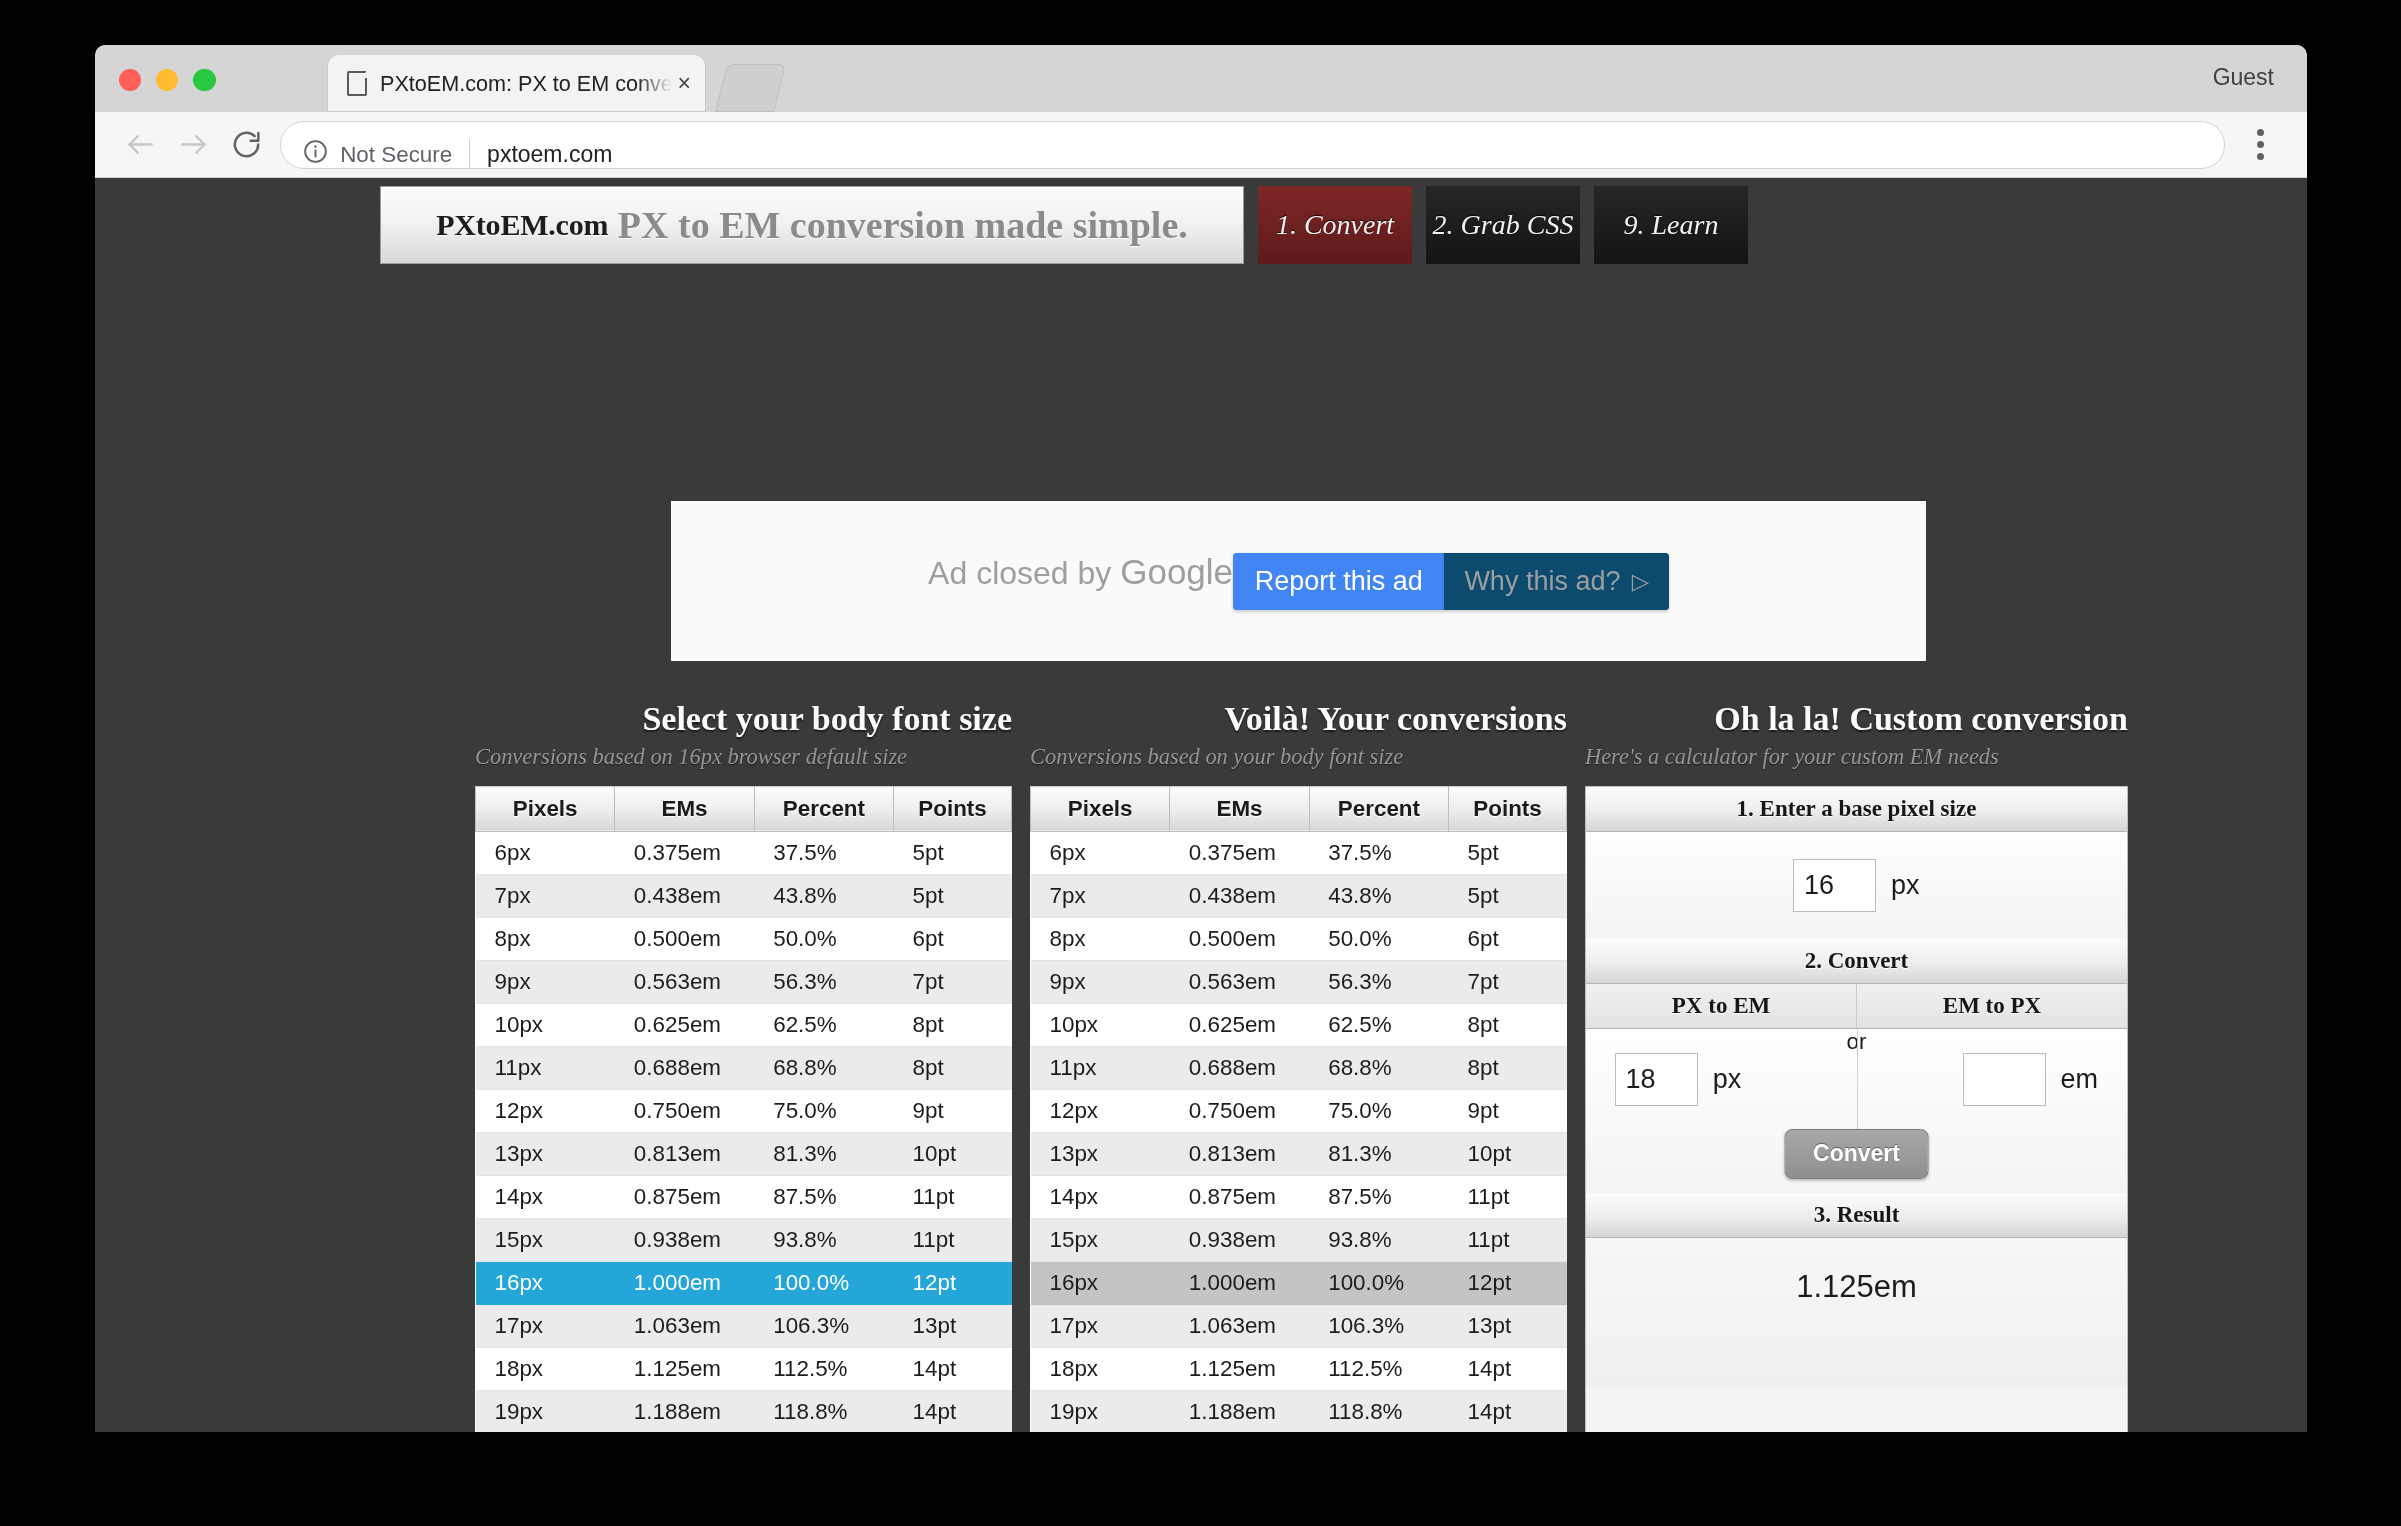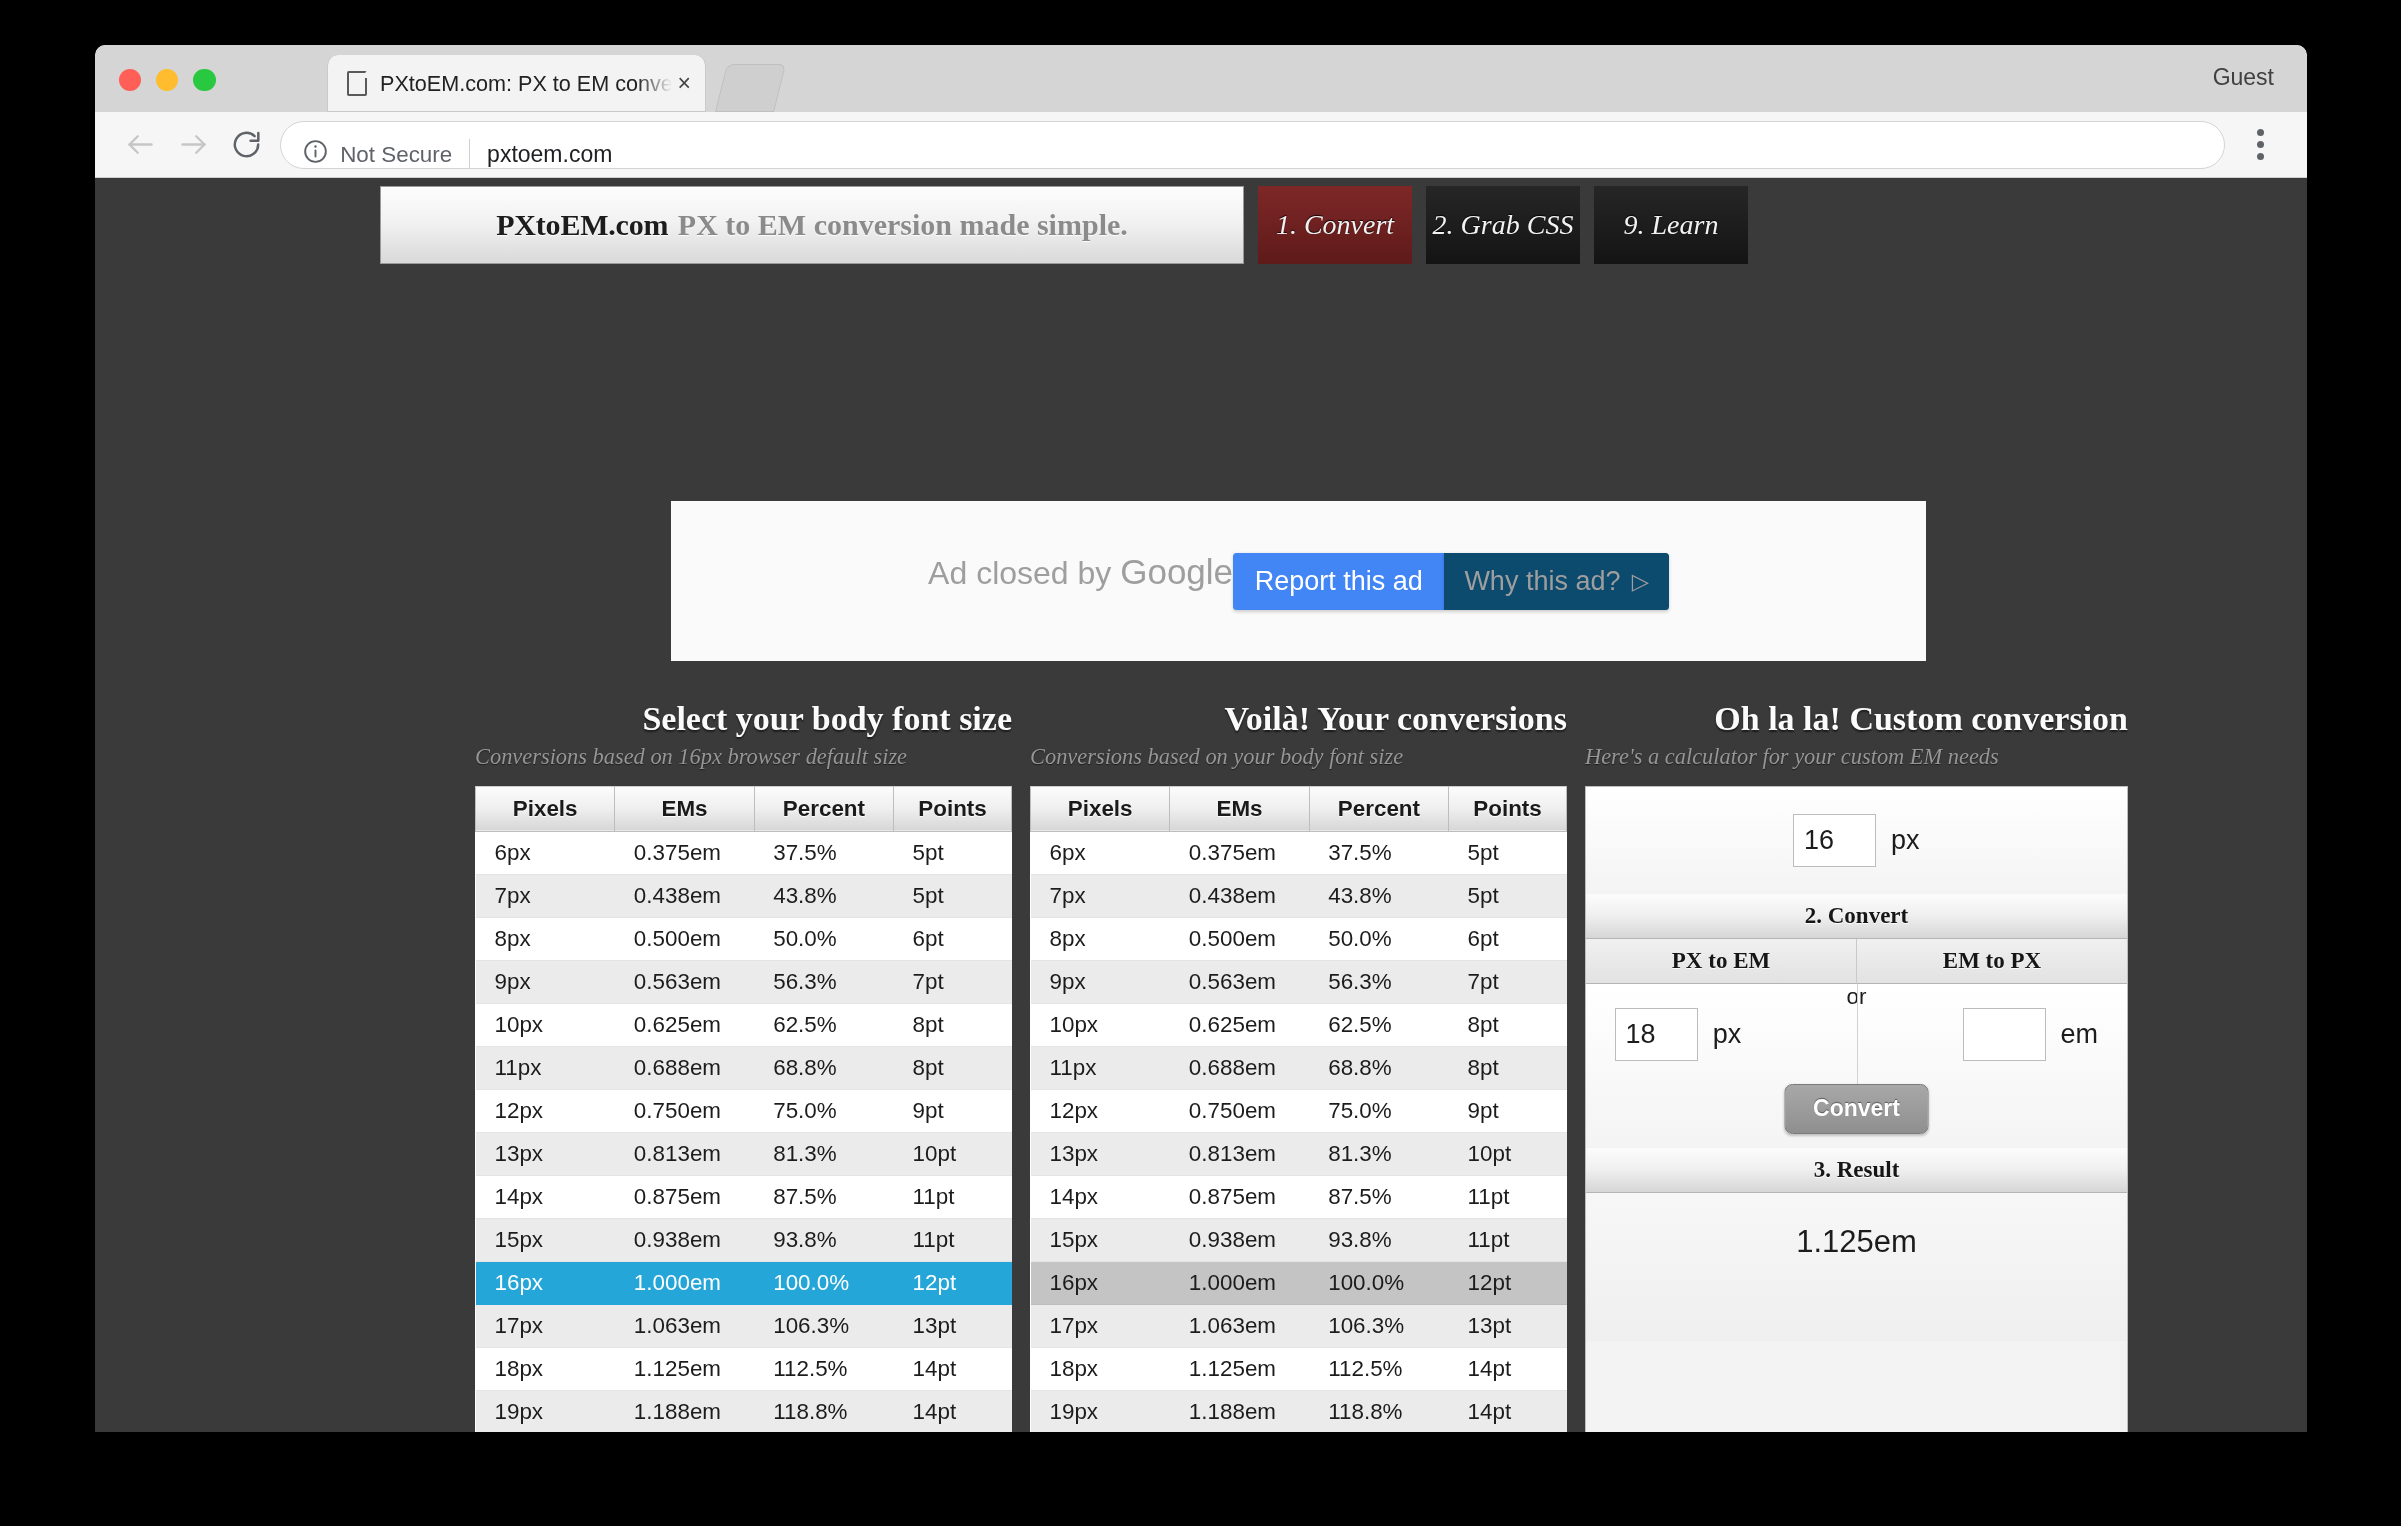--- a/index.html
+++ b/index.html
@@ -139,21 +139,21 @@
     display: flex; align-items: center; justify-content: center;
     text-shadow: 0 0.9px 0.9px rgba(255,255,255,.9);
   }
   .logo-main {
     font-family: "Liberation Serif", serif;
     font-weight: bold; font-size: 30px; color: #1c1c1c;
     letter-spacing: -0.2px;
   }
   .logo-tag {
     font-family: "Liberation Serif", serif;
-    font-weight: bold; font-size: 30px; color: #8b8b8b;
+    font-weight: bold; font-size: 38px; color: #8b8b8b;
     margin-left: 9.5px;
   }
   .nav-tab {
     width: 154px; margin-left: 14px;
     display: flex; align-items: center; justify-content: center;
     font-family: "Liberation Serif", serif;
     font-style: italic; font-size: 28px;
     color: #f2f2f2;
     background: linear-gradient(180deg,#262626 0%,#141414 100%);
     text-shadow: 0 -0.9px 0.9px rgba(0,0,0,.9);
@@ -628,20 +628,21 @@
                 </tr>
               </tbody>
           </table>
         </div>
 
         <div class="col wide">
           <div class="col-h">Oh la la! Custom conversion</div>
           <div class="col-sub">Here's a calculator for your custom EM needs</div>
 
           <div class="calc">
+            <div class="calc-bar">1. Enter a base pixel size</div>
             <div class="calc-body base-body">
               <input class="inp" value="16" style="">
               <span class="unit">px</span>
             </div>
 
             <div class="calc-bar">2. Convert</div>
             <div class="dual-head">
               <div>PX to EM</div>
               <div>EM to PX</div>
             </div>

